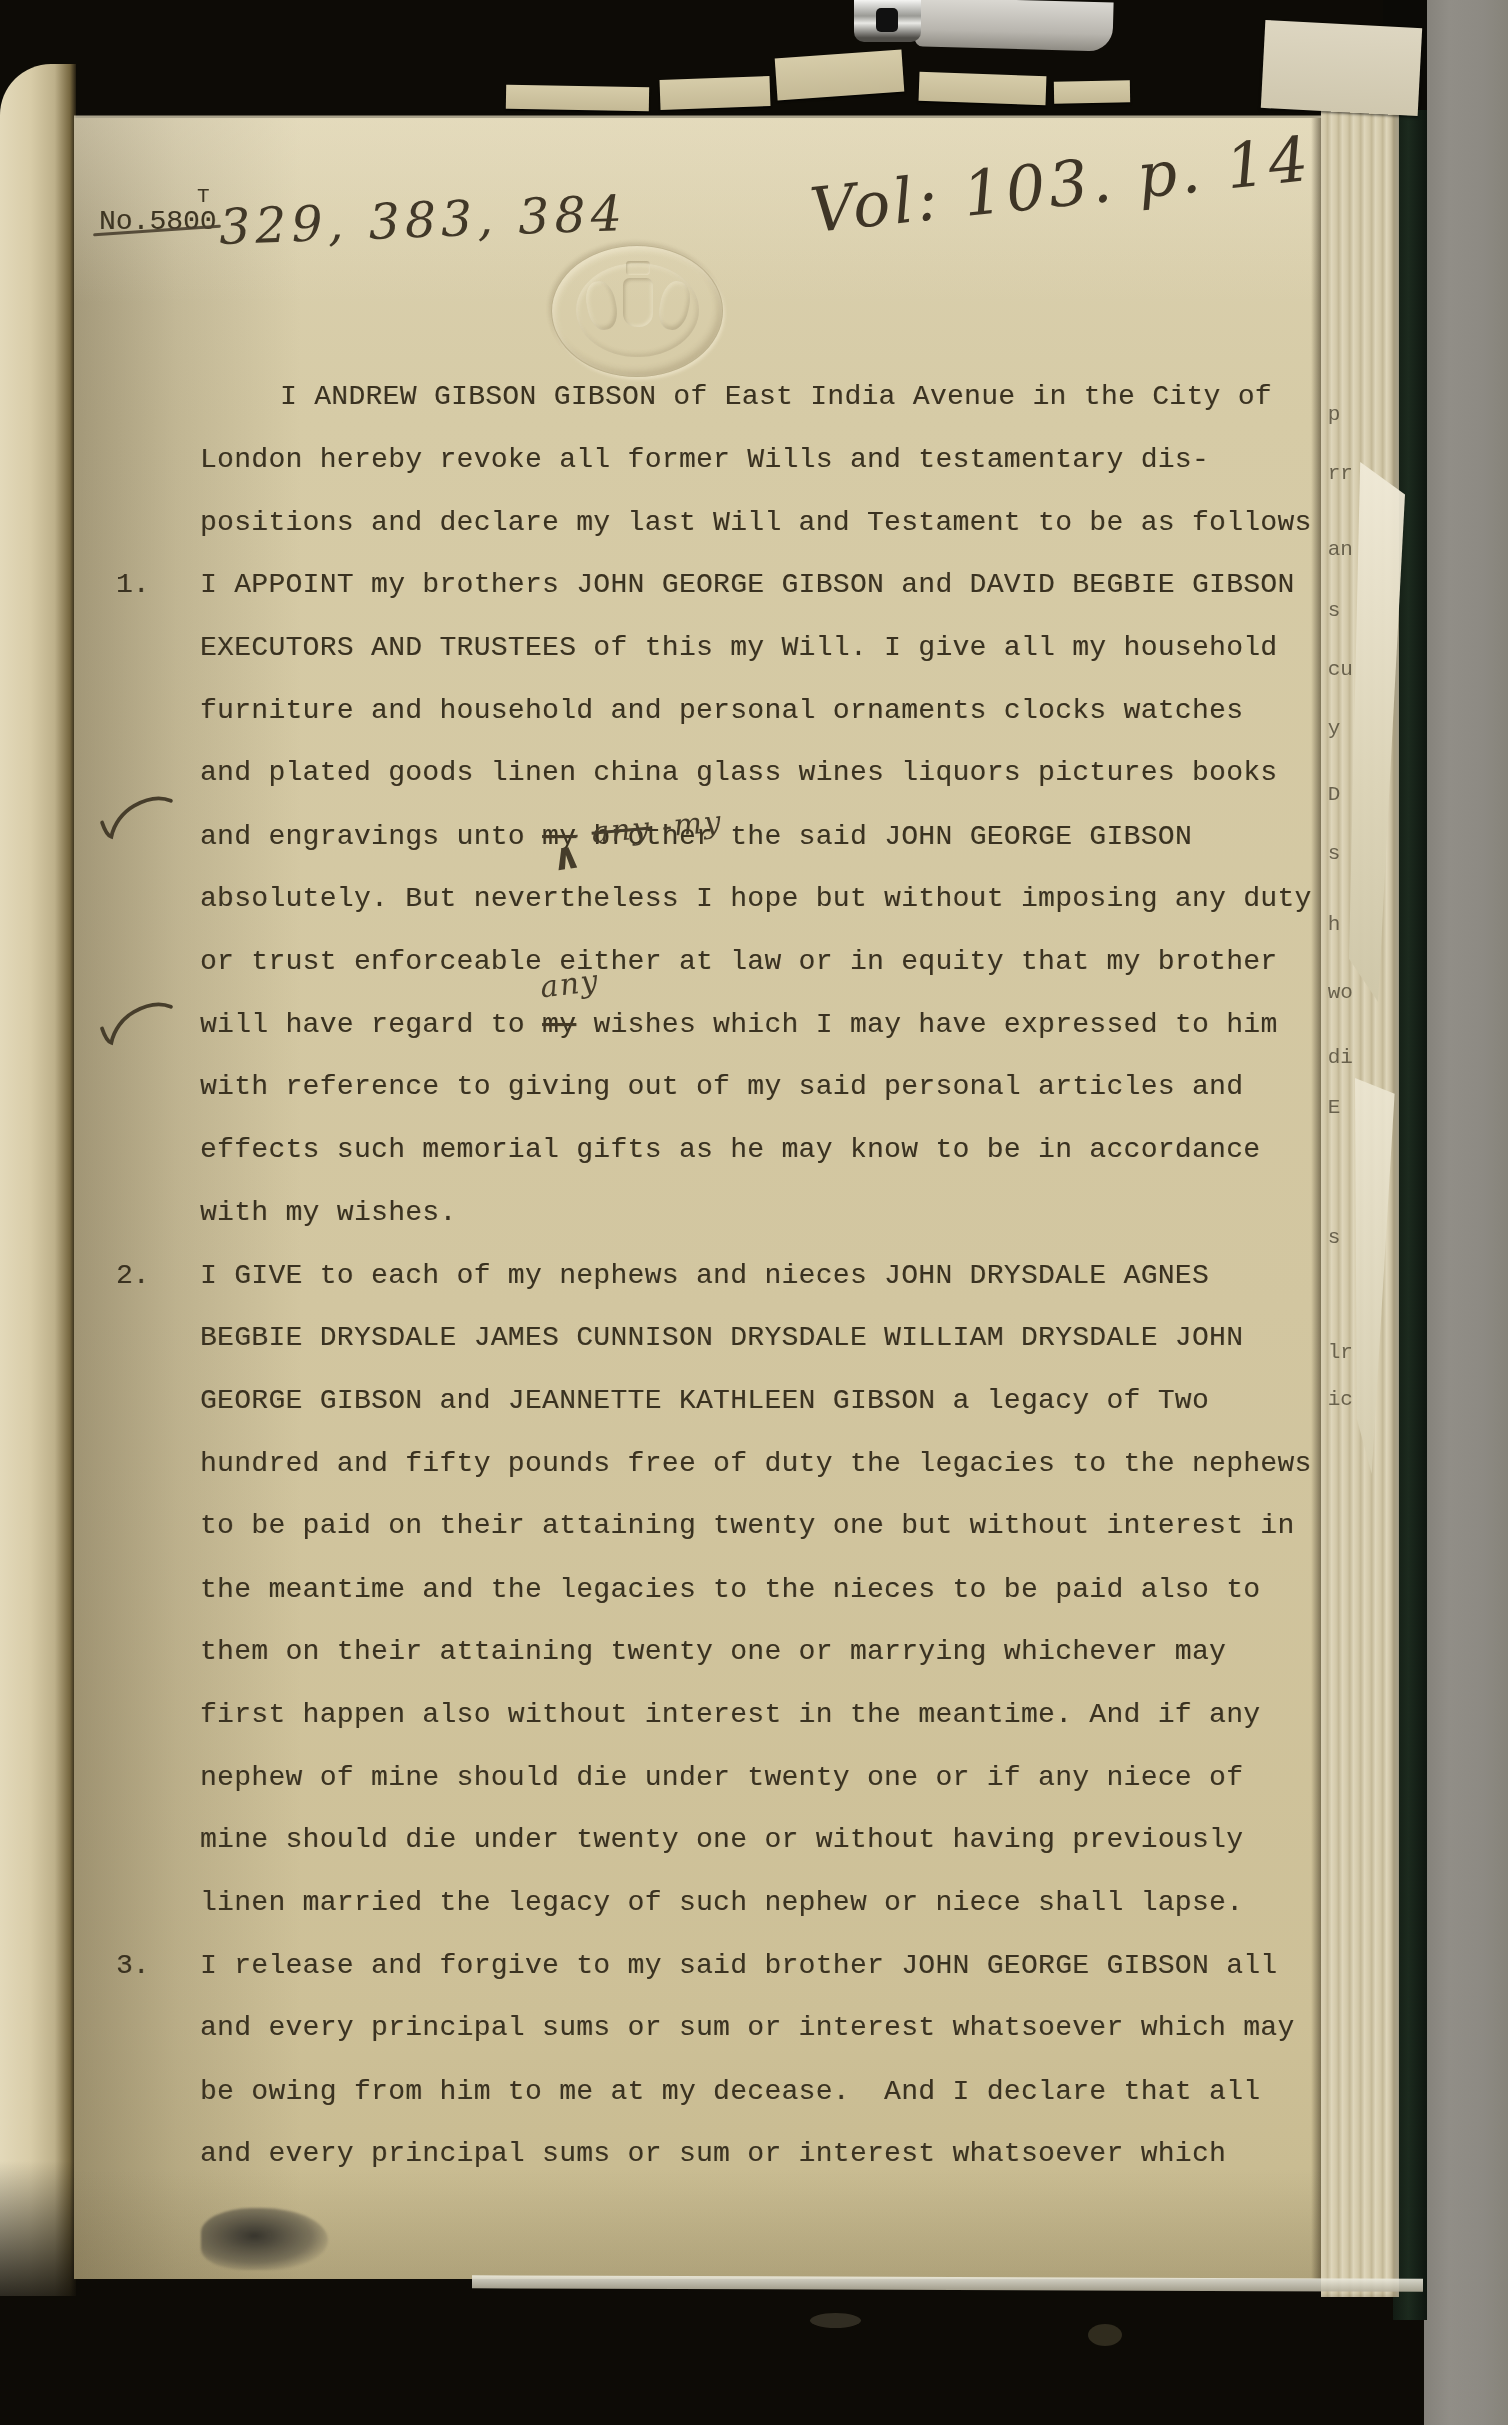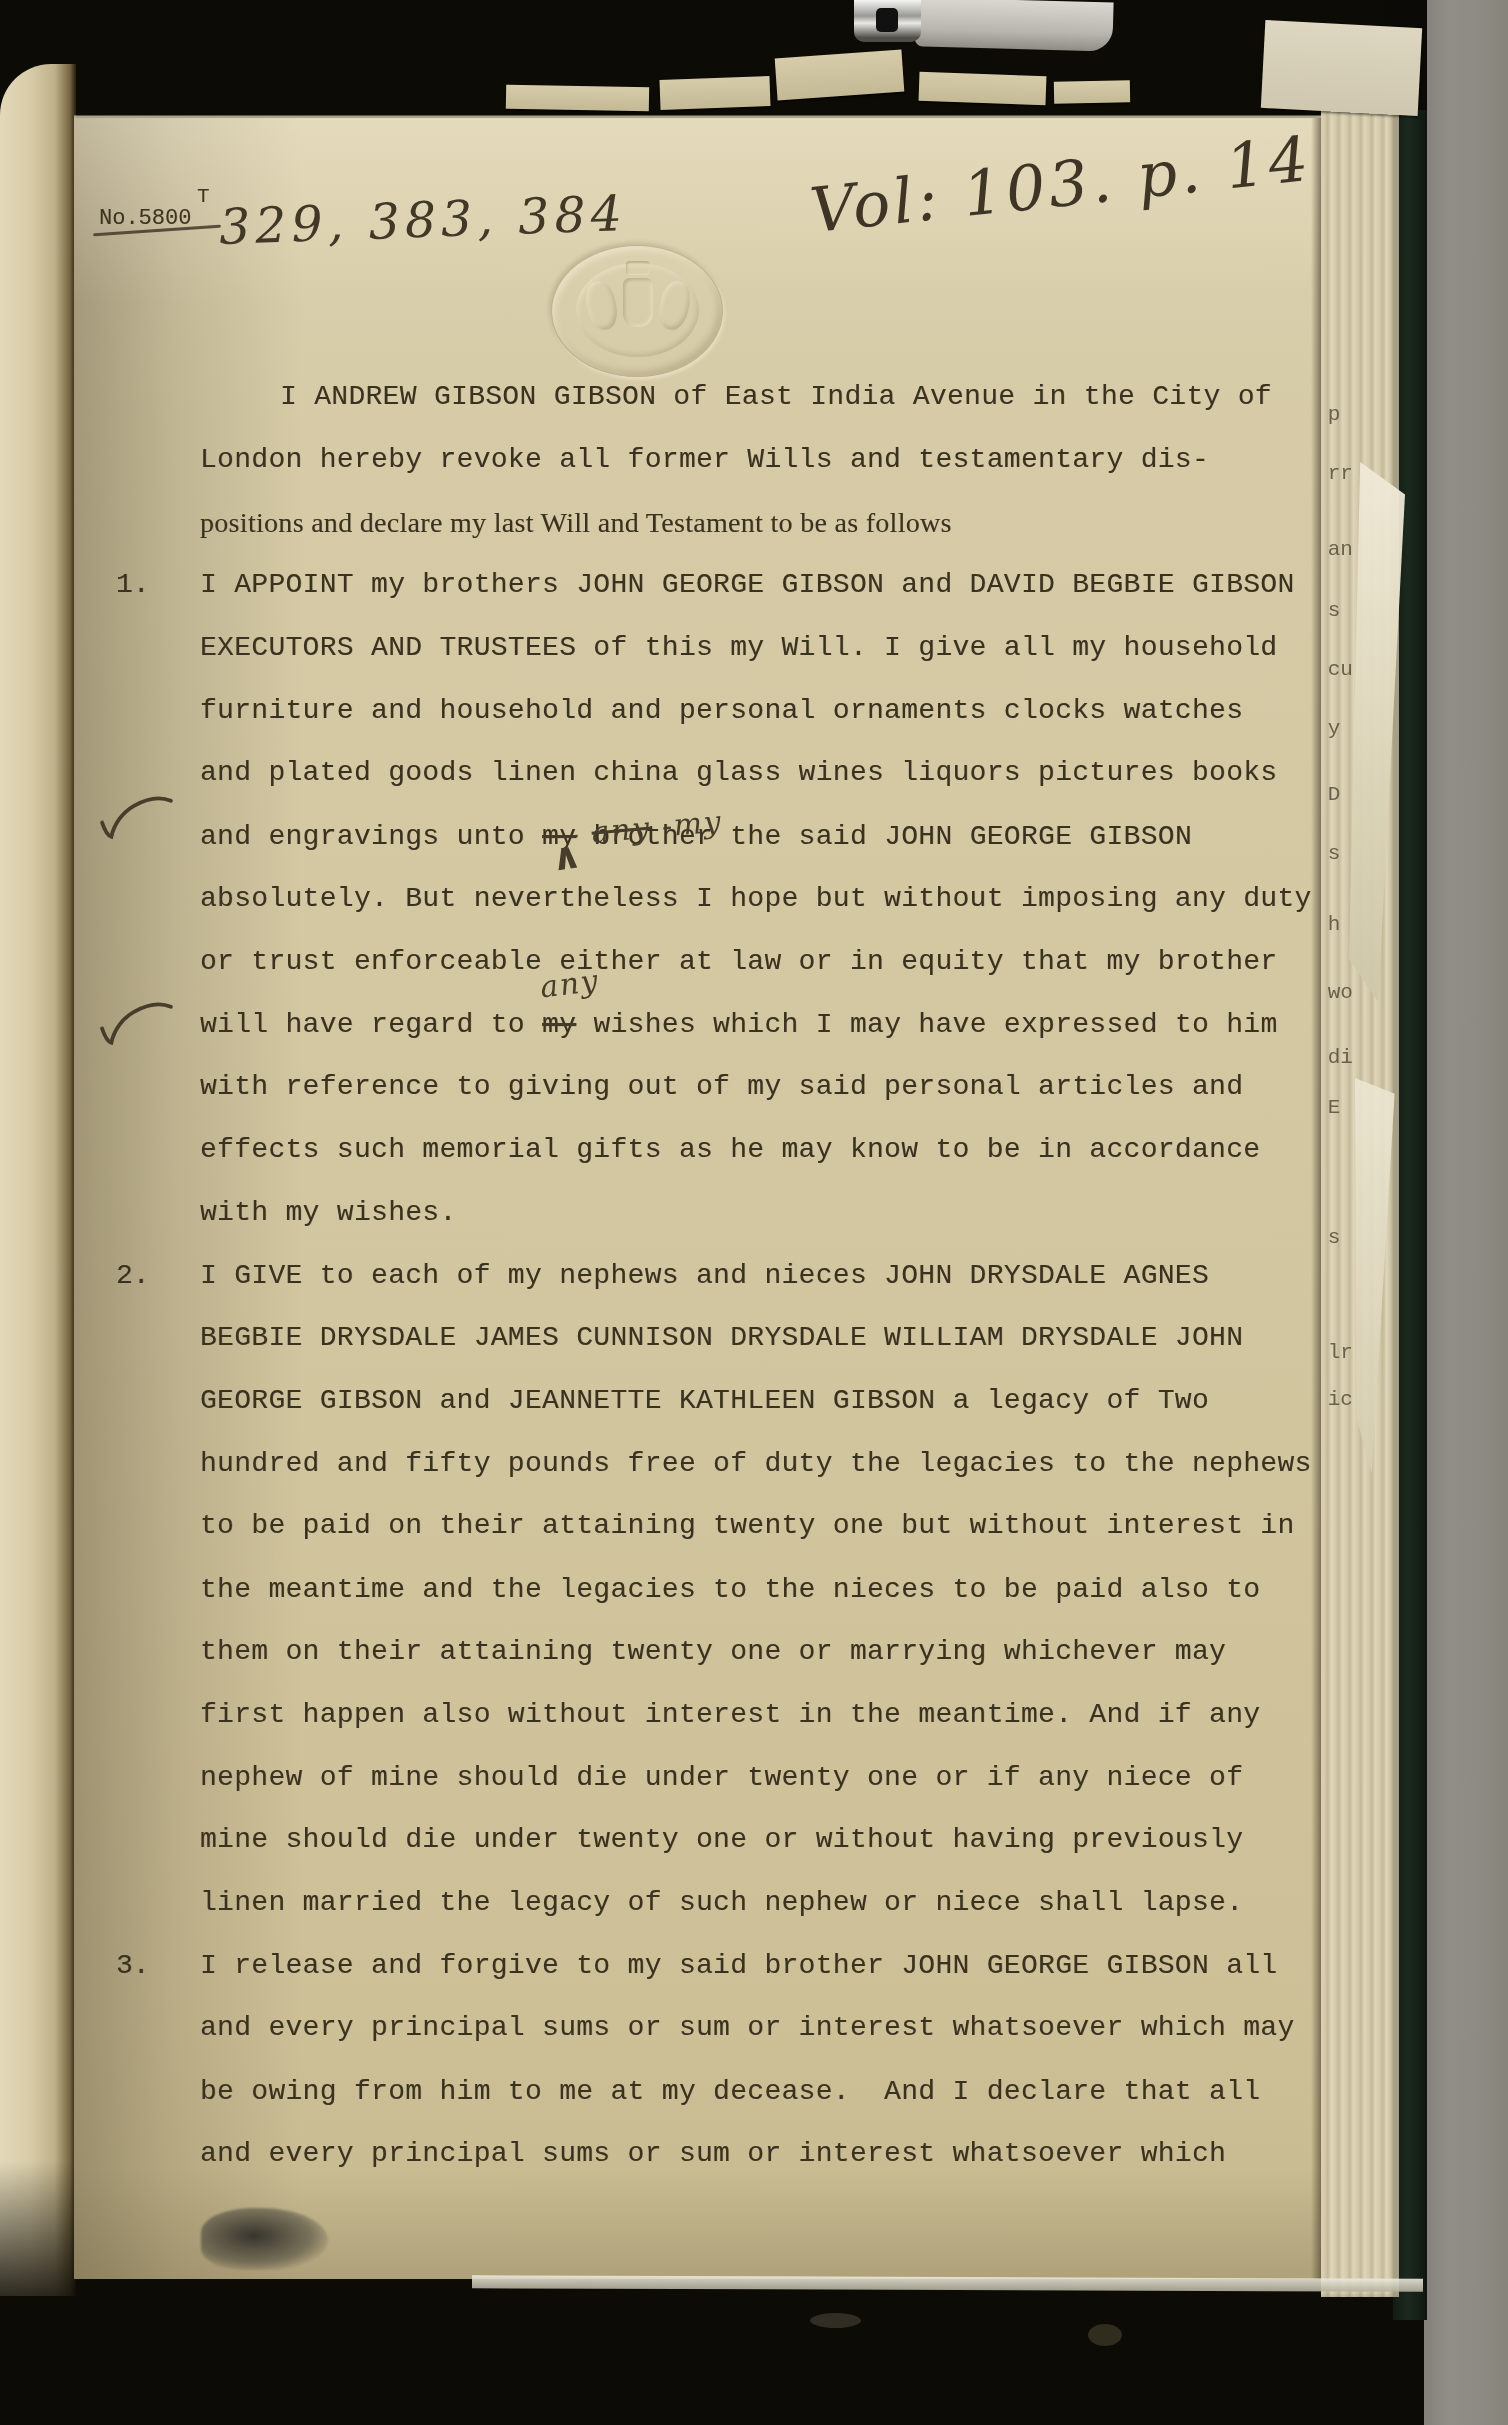--- a/index.html
+++ b/index.html
@@ -53,21 +53,21 @@
   .tline{position:absolute;font-family:"Liberation Mono","DejaVu Sans Mono",monospace;
     font-size:28px;letter-spacing:0.3px;color:#3a3221;white-space:pre;
     text-shadow:0.4px 0.4px 0 rgba(58,49,31,.3);}
   .tline .struck{text-decoration:line-through;text-decoration-thickness:2.5px;
     text-decoration-color:#443a26;}
   .para-num{position:absolute;font-family:"Liberation Mono","DejaVu Sans Mono",monospace;
     font-size:28px;color:#3a3221;text-shadow:0.4px 0.4px 0 rgba(58,49,31,.3);}
 
   
   .no-label{left:25px;top:88px;font-family:"Liberation Mono","DejaVu Sans Mono",monospace;
-    font-size:22px;color:#3d3523;text-shadow:0.4px 0.4px 0 rgba(58,49,31,.3);}
+    font-size:28px;color:#3d3523;text-shadow:0.4px 0.4px 0 rgba(58,49,31,.3);}
   .no-sup{left:123px;top:67px;font-family:"Liberation Mono","DejaVu Sans Mono",monospace;
     font-size:21px;color:#3d3523;}
   .pen-strike{left:18.6px;top:111px;width:128px;height:2.5px;background:#4a4030;
     transform:rotate(-4deg);border-radius:1.7px;opacity:.9;}
   .folio{left:145px;top:74px;font-family:"DejaVu Serif",serif;font-style:italic;
     font-size:49px;color:#413828;transform:rotate(-2deg);letter-spacing:5px;white-space:pre;}
 
   .vol-note{left:735px;top:30px;font-family:"DejaVu Serif",serif;font-style:italic;
     font-size:62px;color:#3e3526;transform:rotate(-6deg);letter-spacing:3.4px;white-space:pre;}
 
@@ -178,21 +178,21 @@
         <div class="checkmark" style="left: 22px; top: 671px;"><svg width="81" height="52" viewBox="0 0 96 62">
             <path d="M7 40 C11 52 15 56 18 57 C21 42 31 28 45 20 C61 11 77 9 89 14" fill="none" stroke="#463d2b" stroke-width="4.5" stroke-linecap="round"></path>
           </svg></div>
         <div class="checkmark" style="left: 22px; top: 877px;"><svg width="81" height="52" viewBox="0 0 96 62">
             <path d="M7 40 C11 52 15 56 18 57 C21 42 31 28 45 20 C61 11 77 9 89 14" fill="none" stroke="#463d2b" stroke-width="4.5" stroke-linecap="round"></path>
           </svg></div>
       </div>
     <div id="text-layer">
         <div class="tline" style="top: 263px; left: 206px;"><span>I ANDREW GIBSON GIBSON of East India Avenue in the City of</span></div>
         <div class="tline" style="top: 326px; left: 126px;"><span>London hereby revoke all former Wills and testamentary dis-</span></div>
-        <div class="tline" style="top: 389px; left: 126px; font-family: Liberation Serif, serif;"><span>positions and declare my last Will and Testament to be as follows</span></div>
+        <div class="tline" style="top: 389px; left: 126px;"><span>positions and declare my last Will and Testament to be as follows</span></div>
         <div class="tline" style="top: 451px; left: 126px;"><span>I APPOINT my brothers JOHN GEORGE GIBSON and DAVID BEGBIE GIBSON</span></div>
         <div class="tline" style="top: 514px; left: 126px;"><span>EXECUTORS AND TRUSTEES of this my Will. I give all my household</span></div>
         <div class="tline" style="top: 577px; left: 126px;"><span>furniture and household and personal ornaments clocks watches</span></div>
         <div class="tline" style="top: 639px; left: 126px;"><span>and plated goods linen china glass wines liquors pictures books</span></div>
         <div class="tline" style="top: 703px; left: 126px;"><span>and engravings unto </span><span class="struck">my</span><span> brother the said JOHN GEORGE GIBSON</span></div>
         <div class="tline" style="top: 765px; left: 126px;"><span>absolutely. But nevertheless I hope but without imposing any duty</span></div>
         <div class="tline" style="top: 828px; left: 126px;"><span>or trust enforceable either at law or in equity that my brother</span></div>
         <div class="tline" style="top: 891px; left: 126px;"><span>will have regard to </span><span class="struck">my</span><span> wishes which I may have expressed to him</span></div>
         <div class="tline" style="top: 953px; left: 126px;"><span>with reference to giving out of my said personal articles and</span></div>
         <div class="tline" style="top: 1016px; left: 126px;"><span>effects such memorial gifts as he may know to be in accordance</span></div>

